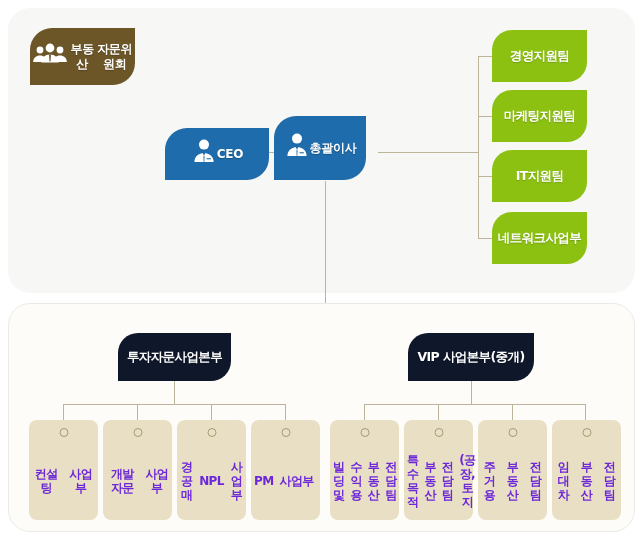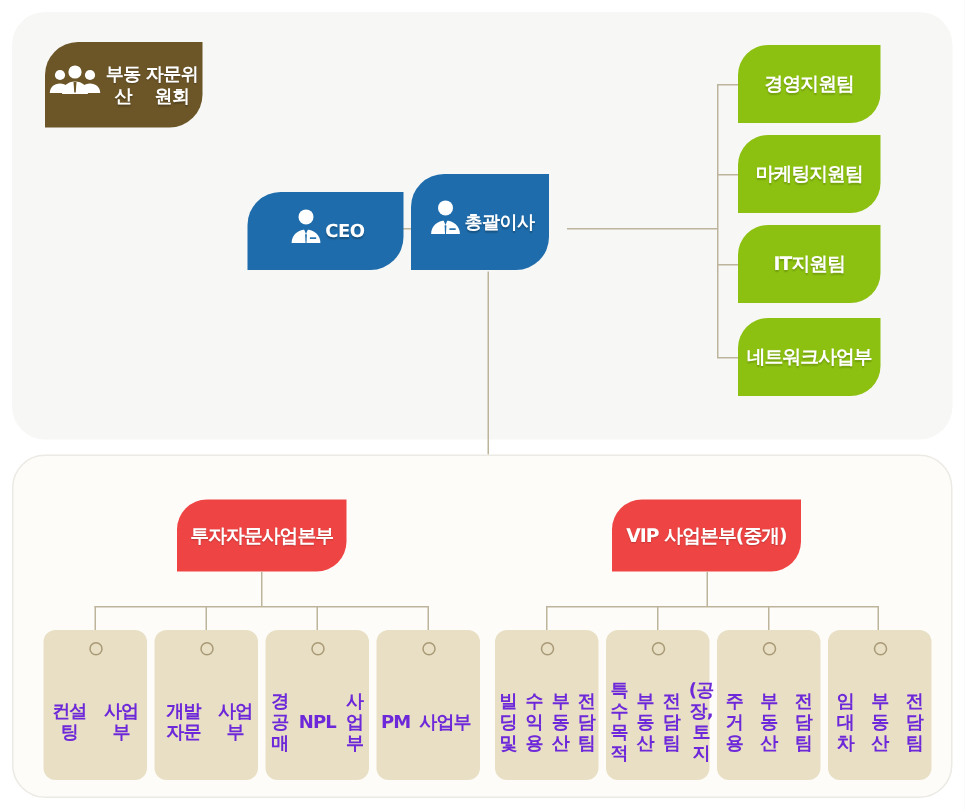--- a/index.html
+++ b/index.html
@@ -55,21 +55,21 @@
   
   .lgreen{
     background:#8cc111;
     border-radius:20px 0 20px 0;
     font-size:12.5px;font-weight:bold;
     letter-spacing:-0.6px;
     text-shadow:0 1px 1px rgba(0,0,0,.18);
   }
   
   .dgreen{
-    background:#ef4444;
+    background:#0f172a;
     border-radius:20px 0 20px 0;
     font-size:12.5px;font-weight:bold;
     letter-spacing:-0.6px;
     text-shadow:0 1px 1px rgba(0,0,0,.2);
   }
   
   .beige{
     background:#e8dfc4;
     border-radius:8px;
     color:#6d28d9;

